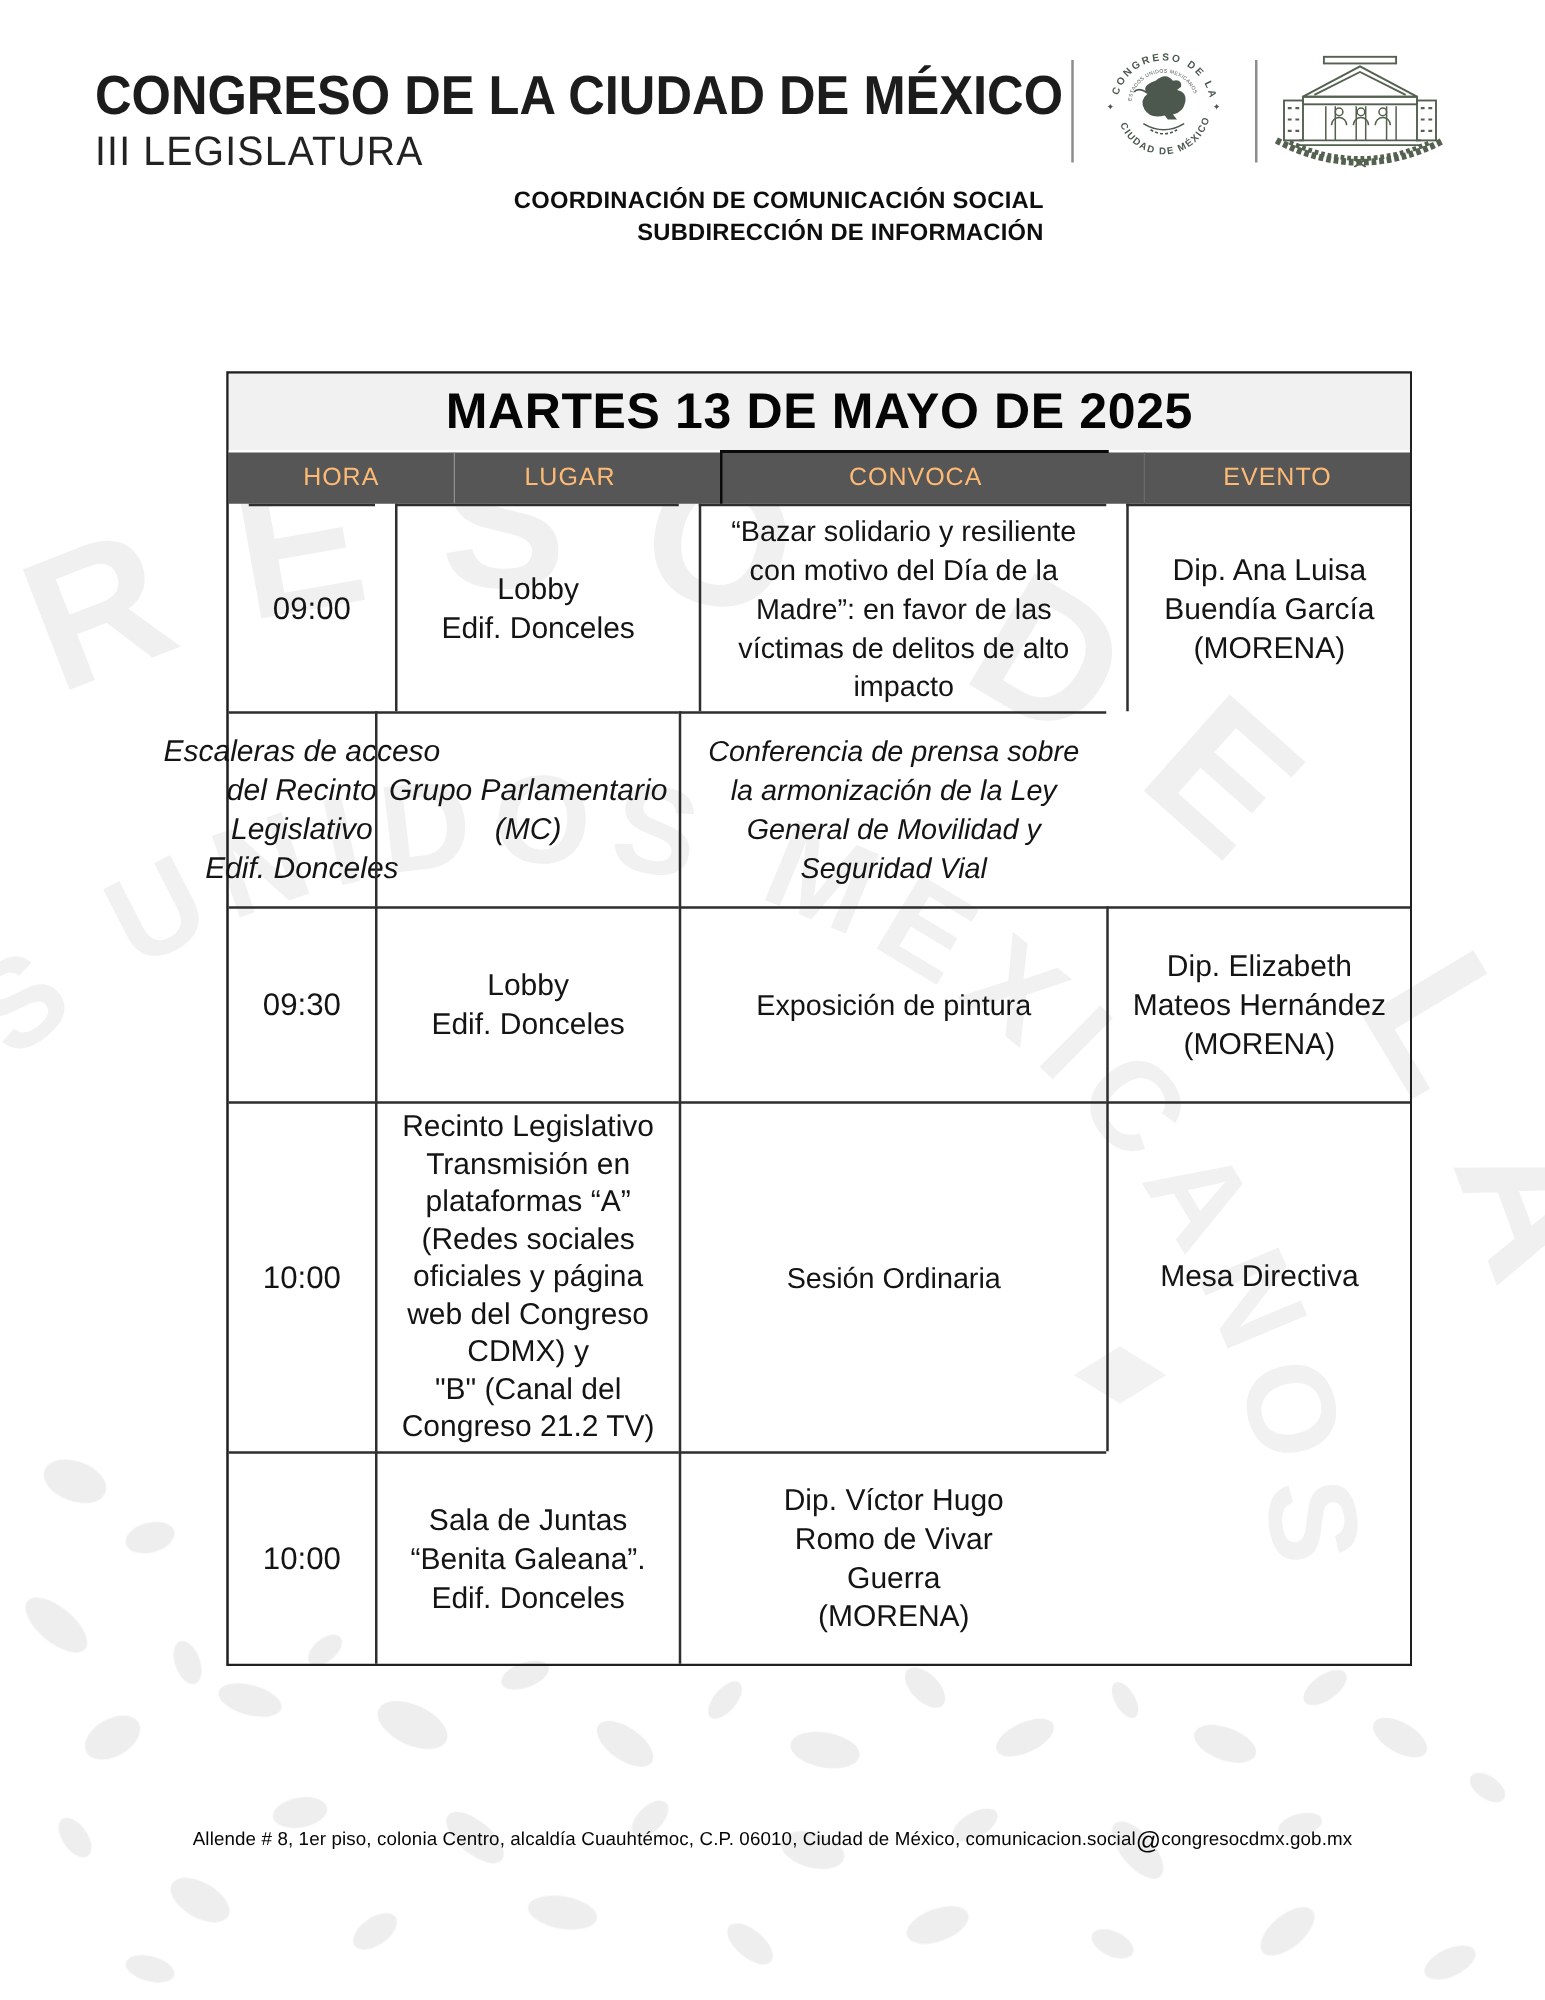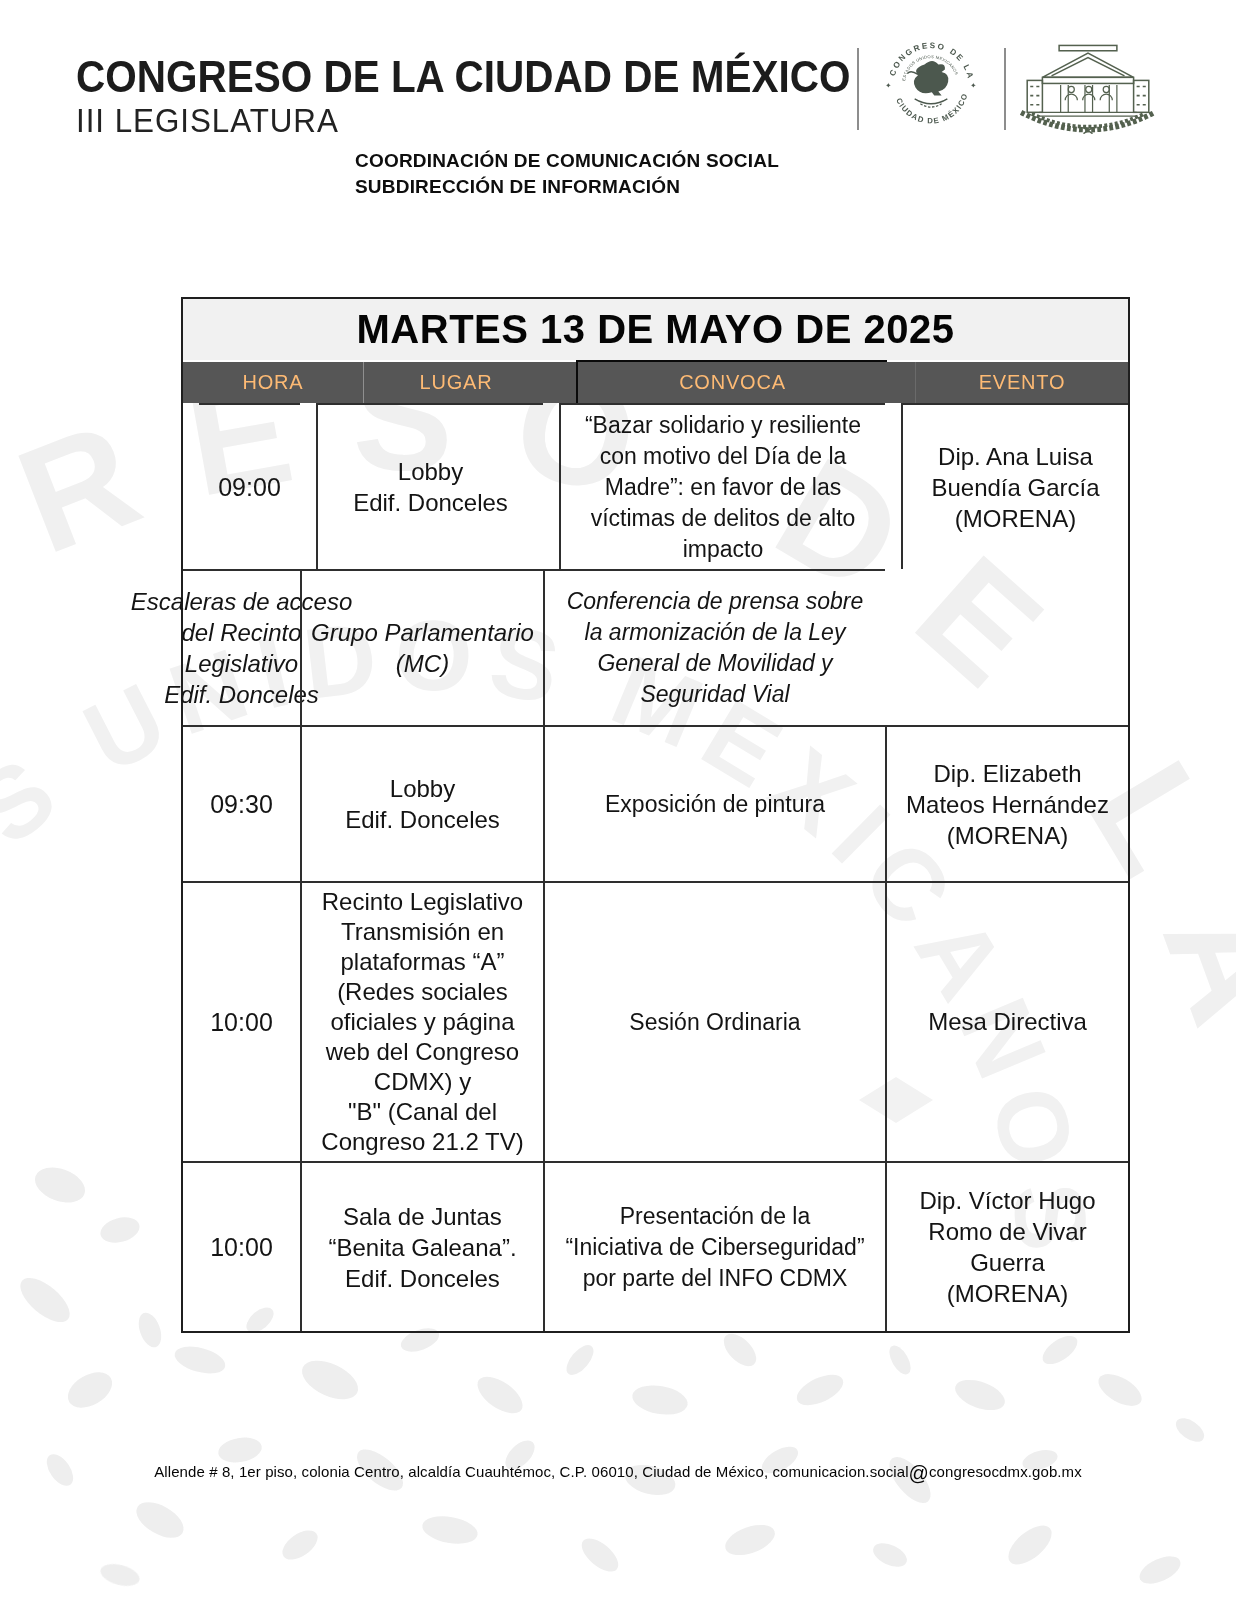--- a/index.html
+++ b/index.html
@@ -18,21 +18,21 @@
   
   .org-name{
     position:absolute;left:76px;top:52px;font-size:44px;font-weight:bold;color:#1c1c1c;
     white-space:nowrap;transform:scaleX(.92);transform-origin:left top;letter-spacing:0;
   }
   .legislature{
     position:absolute;left:76px;top:102px;font-size:33px;font-weight:normal;color:#222;
     transform:scaleX(.95);transform-origin:left top;letter-spacing:1px;white-space:nowrap;
   }
   .dept{
-    position:absolute;left:355px;top:148px;width:480px;text-align:left;
+    position:absolute;left:355px;top:148px;width:480px;text-align:right;
     font-size:19px;font-weight:bold;line-height:26px;color:#0e0e0e;letter-spacing:.2px;
   }
   .vline{position:absolute;width:2px;background:#8d8d8d;}
   .v1{left:857px;top:48px;height:82px;}
   .v2{left:1004px;top:48px;height:82px;}
   .seal-logo{position:absolute;left:882px;top:30px;}
   .palace-logo{position:absolute;left:1012px;top:42px;}
   
   .sched{
     position:absolute;left:181px;top:297px;width:949px;z-index:1;
@@ -253,23 +253,20 @@
 Congreso 21.2 TV)</div>
     <div class="cell c-evento">Sesión Ordinaria</div>
     <div class="cell c-convoca">Mesa Directiva</div>
   </div>
 
   <div class="trow r5">
     <div class="cell c-hora">10:00</div>
     <div class="cell c-lugar">Sala de Juntas
 “Benita Galeana”.
 Edif. Donceles</div>
-    <div class="cell c-evento">Presentación de la
-“Iniciativa de Ciberseguridad”
-por parte del INFO CDMX</div>
     <div class="cell c-convoca">Dip. Víctor Hugo
 Romo de Vivar
 Guerra
 (MORENA)</div>
   </div>
 </section>
 
 <div class="footer">
   <span>Allende # 8, 1er piso, colonia Centro, alcaldía Cuauhtémoc, C.P. 06010, Ciudad de México, comunicacion.social</span><span class="at">@</span><span>congresocdmx.gob.mx</span>
 </div>

